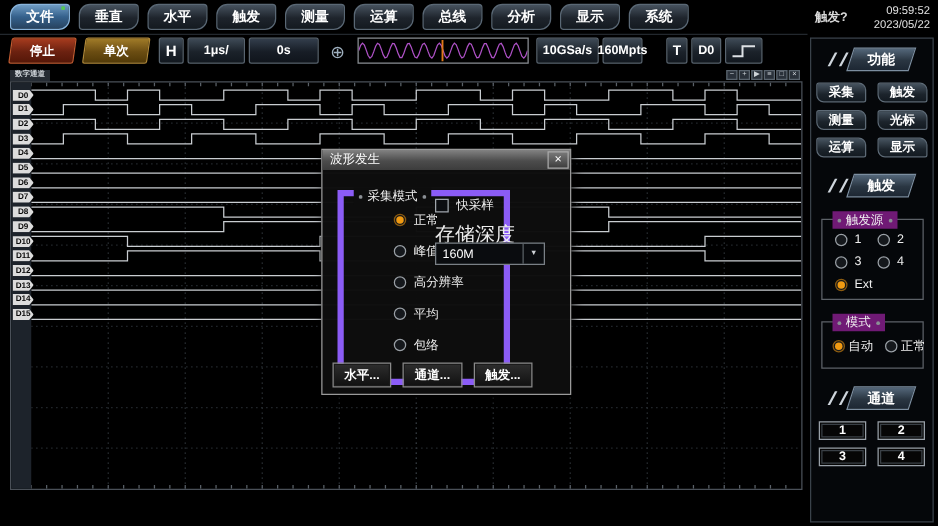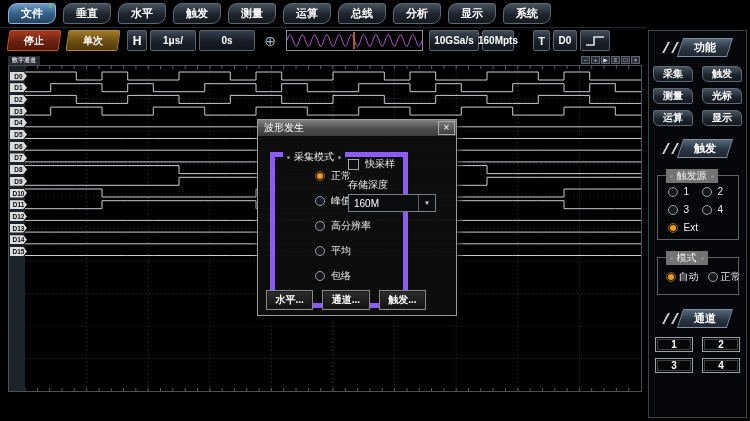--- a/index.html
+++ b/index.html
@@ -54,31 +54,31 @@
     border:1px solid #9a9a9a;box-shadow:2px 3px 8px #000c;z-index:6;box-sizing:border-box;}
   #dlg-title{position:absolute;left:0;top:0;right:0;height:16px;background:linear-gradient(#828282,#4c4c4c 55%,#3c3c3c);
     font-size:10px;line-height:16px;padding-left:6px;color:#fff;box-sizing:border-box;}
   #dlg-close{position:absolute;right:1px;top:1px;width:17px;height:14px;background:linear-gradient(#787878,#3e3e3e);
     border:1px solid #aaa;color:#fff;font-size:10px;line-height:12px;text-align:center;box-sizing:border-box;cursor:pointer;}
   .group-box{position:absolute;border:5px solid #8b5cf6;padding-left:28px;}
   .group-label{position:absolute;top:-7px;left:8px;padding:0 4px;font-size:10px;color:#f0f0f0;
     display:flex;align-items:center;gap:4px;white-space:nowrap;}
   .group-label .dot{width:3px;height:3px;border-radius:50%;background:#8a8f94;}
   .dlg-bg{background:#0d0d0d;}
-  .sb-bg{background:#737373;}
+  .sb-bg{background:#701a75;}
   #dlg-modes{position:absolute;left:12px;top:32px;width:100px;height:146px;}
   .radio-row{display:flex;align-items:center;gap:6px;cursor:pointer;}
   #dlg-modes .radio-row{position:relative;margin:13px 0 0 12px;height:12px;}
   .radio{box-sizing:border-box;width:10px;height:10px;border:1px solid #9aa0a6;border-radius:50%;background:#15181c;flex:none;}
   .radio.sel{border-color:#8a5a10;}
   .radio.sel::after{content:"";display:block;width:6px;height:6px;margin:1px;border-radius:50%;background:#f09a12;}
   .radio-label{font-size:10px;color:#eee;white-space:nowrap;}
   #fast-row{position:absolute;left:90px;top:37px;display:flex;align-items:center;gap:6px;cursor:pointer;}
   .cb{box-sizing:border-box;width:11px;height:11px;border:1px solid #a0a6ac;background:#0c0e11;flex:none;}
-  #depth-label{position:absolute;left:90px;top:58px;font-size:10px;color:#eee;}
+  #depth-label{position:absolute;left:90px;top:58px;font-size:16px;color:#eee;}
   #depth-dd{position:absolute;left:90px;top:74px;width:88px;height:18px;background:#0a0c0f;border:1px solid #7a8086;
     display:flex;align-items:center;box-sizing:border-box;cursor:pointer;}
   #depth-dd .val{flex:1;font-size:10px;padding-left:5px;color:#fff;}
   #depth-dd .caret{width:16px;height:100%;border-left:1px solid #5a6066;display:flex;align-items:center;justify-content:center;
     font-size:6px;color:#cfd3d7;}
   #dlg-buttons{position:absolute;left:8px;top:170px;width:160px;display:flex;gap:9px;}
   .dlg-btn{width:56px;height:20px;background:linear-gradient(#2e2e2e,#101010);border:1px solid #8a8a8a;
     box-shadow:inset 0 0 0 1px #1a1a1a;color:#fff;font-size:10px;font-weight:bold;display:flex;align-items:center;
     justify-content:center;box-sizing:border-box;cursor:pointer;}
   
@@ -120,20 +120,27 @@
       <div class="menu-btn">垂直</div>
       <div class="menu-btn">水平</div>
       <div class="menu-btn">触发</div>
       <div class="menu-btn">测量</div>
       <div class="menu-btn">运算</div>
       <div class="menu-btn">总线</div>
       <div class="menu-btn">分析</div>
       <div class="menu-btn">显示</div>
       <div class="menu-btn">系统</div>
     </div>
+  <div id="top-right">
+    <span id="trig-status">触发?</span>
+    <div id="clock">
+      <div>09:59:52</div>
+      <div>2023/05/22</div>
+    </div>
+  </div>
 
   <div id="toolbar">
     <div class="tb skewed" id="stop-btn">
         <span>停止</span>
       </div>
     <div class="tb skewed" id="single-btn">
         <span>单次</span>
       </div>
     <div class="tb btn-dark" id="h-btn">H</div>
     <div class="tb btn-dark" id="timebase-btn">1μs/</div>

